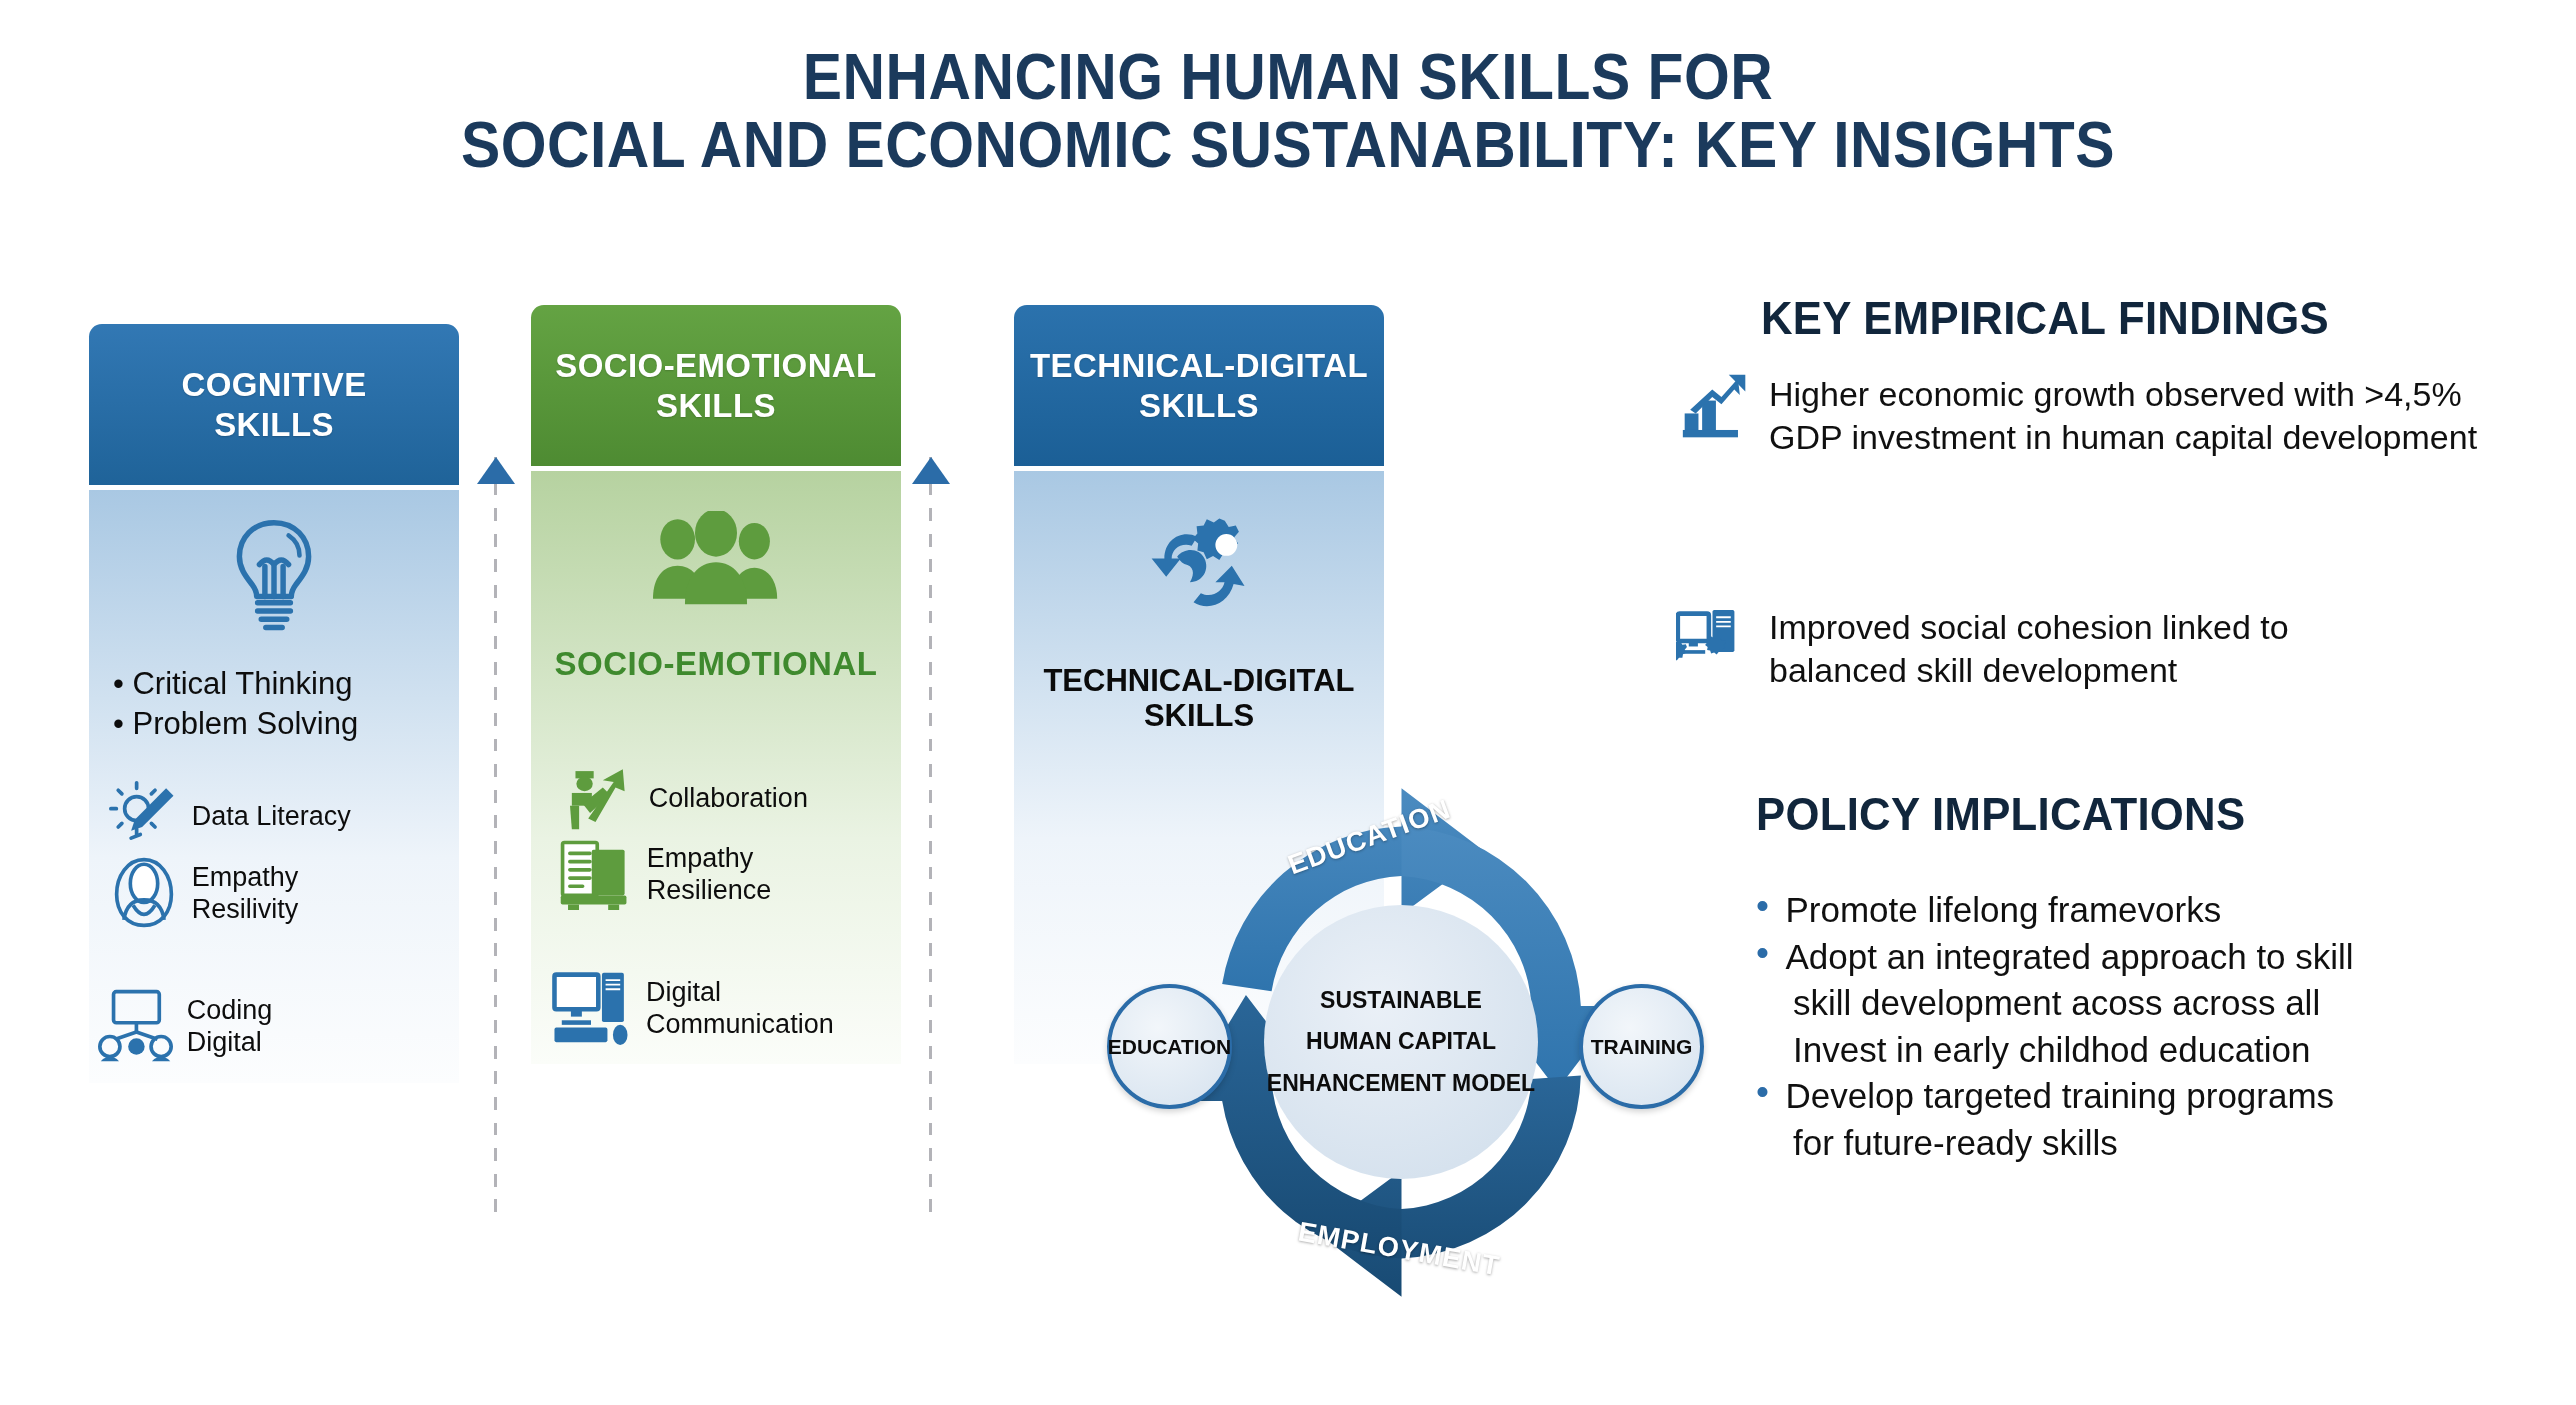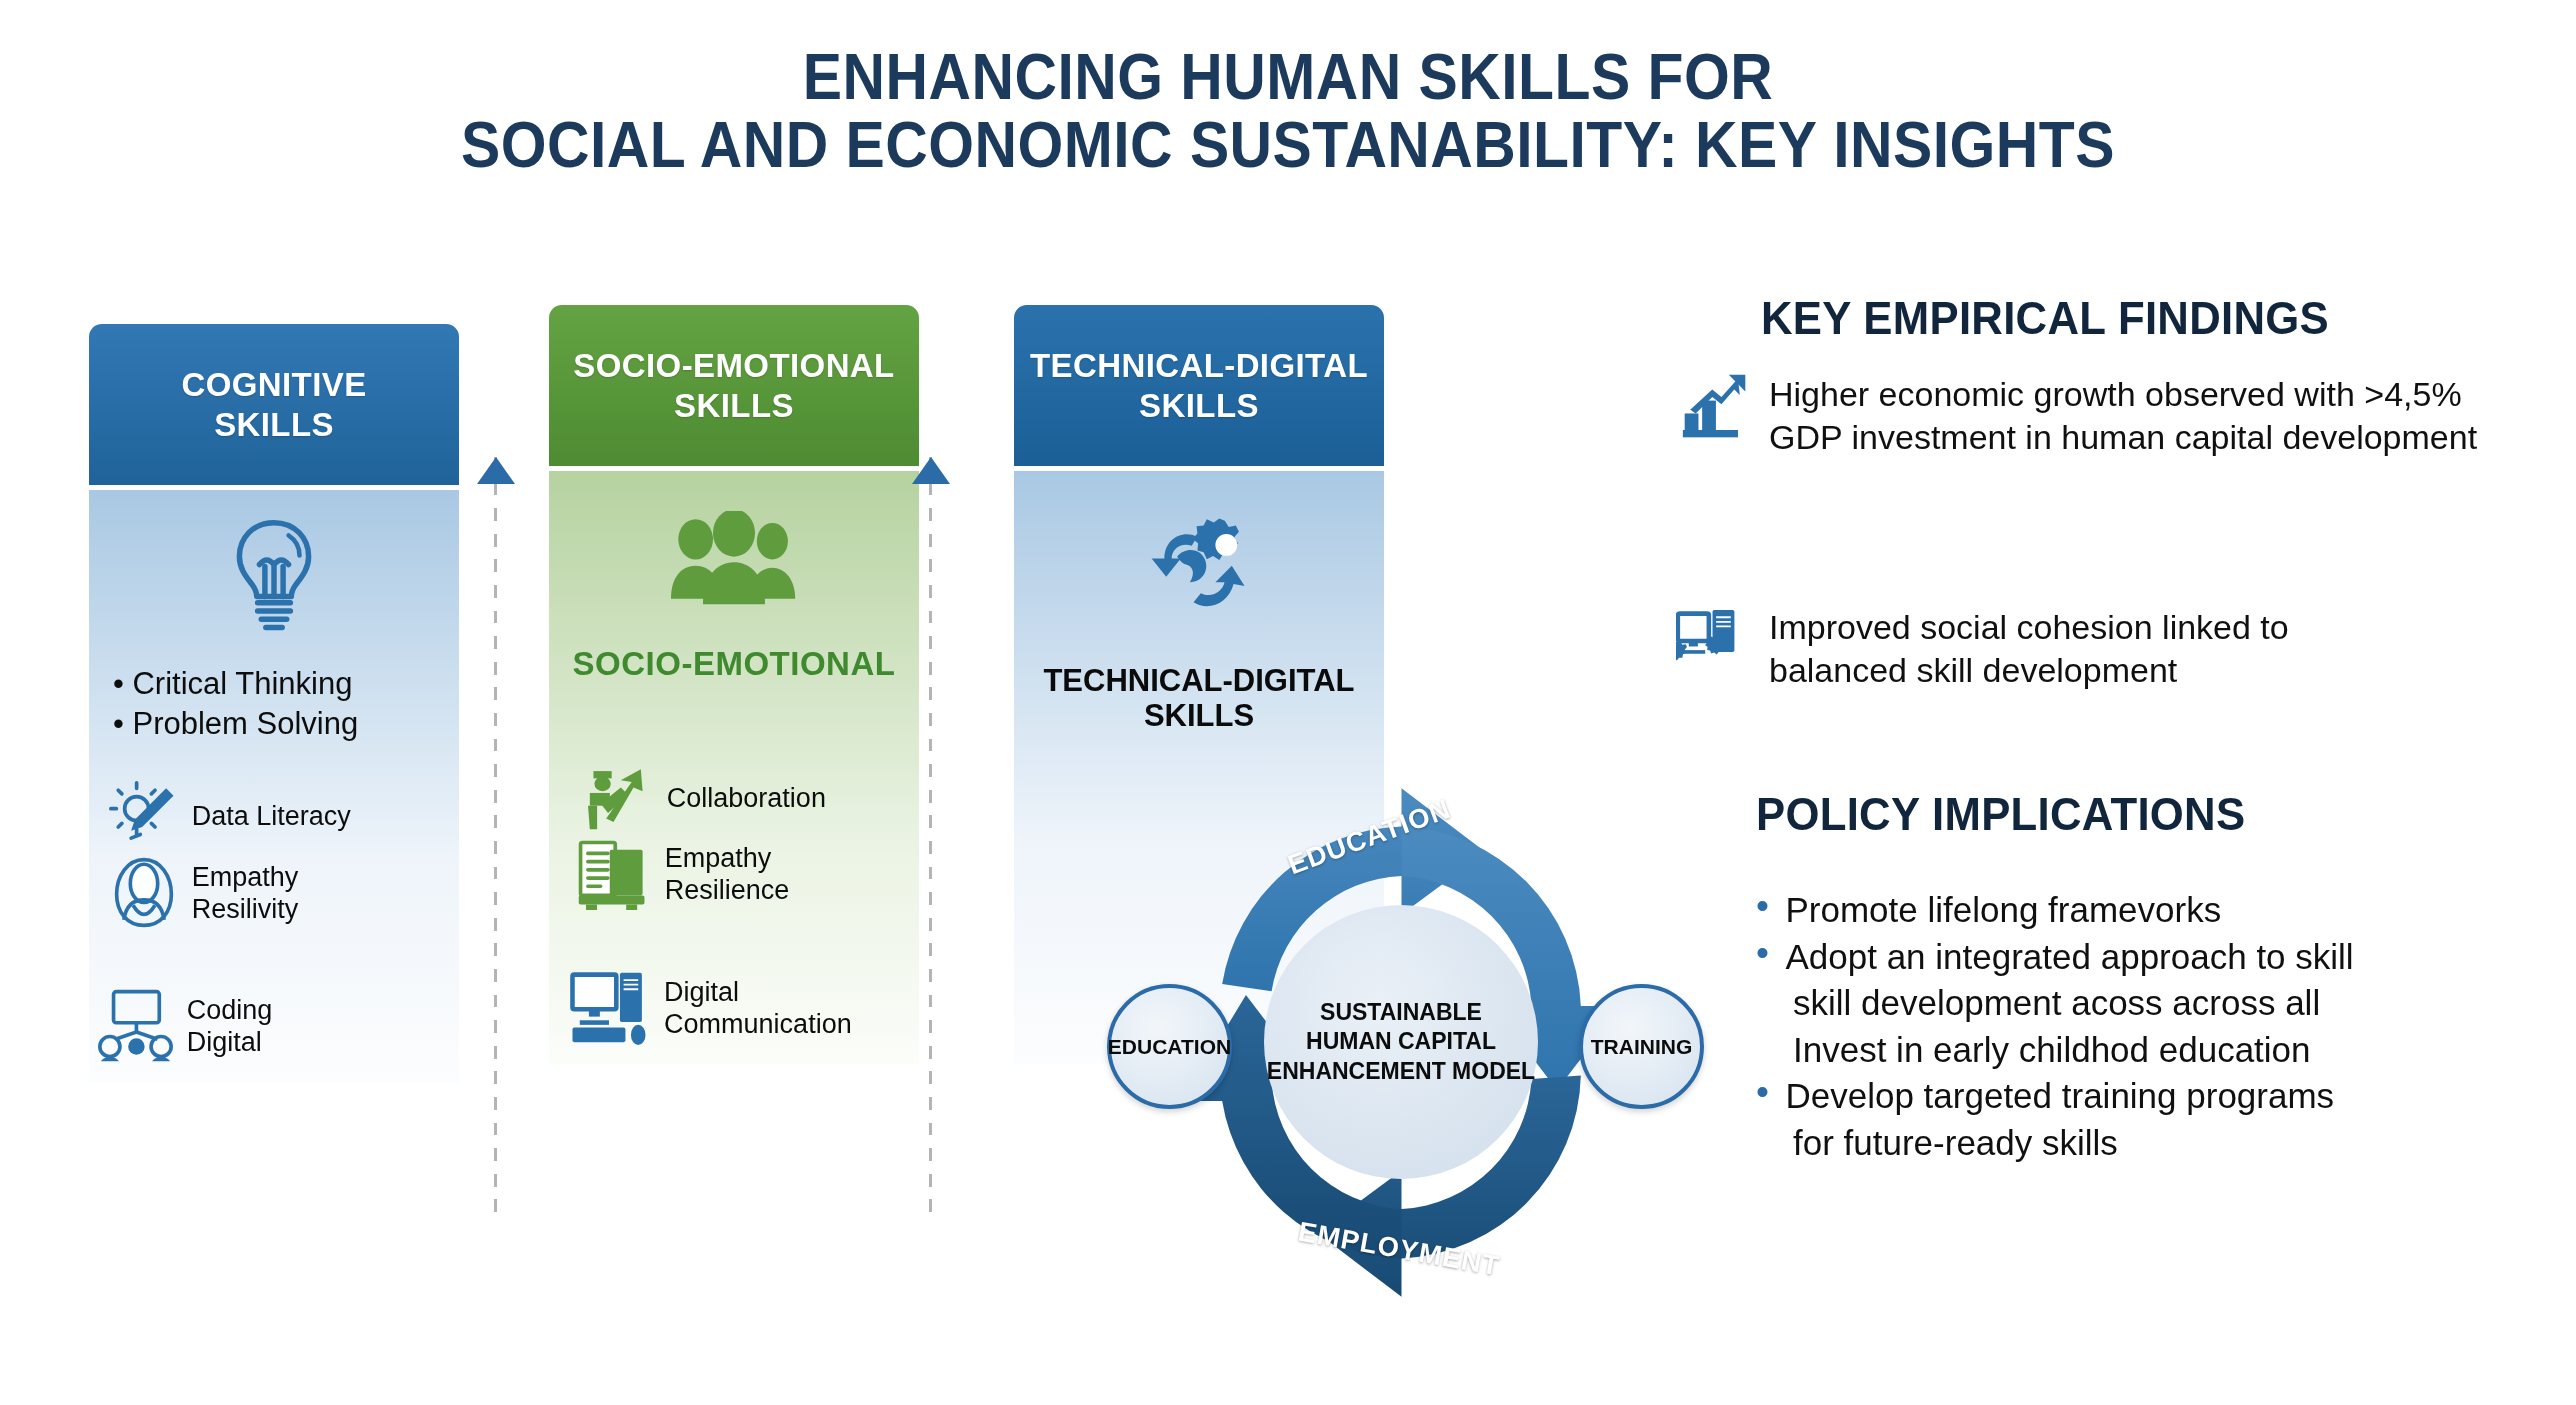--- a/index.html
+++ b/index.html
@@ -86,21 +86,21 @@
   .pol-row{display:flex;align-items:flex-start;gap:16.5px;}
   .pol-bullet{color:#2b6ca8;font-size:37px;line-height:1.05;}
   .pol-cont{padding-left:37px;}
 
   
   .cycle{position:absolute;left:1127px;top:768px;width:549px;height:549px;}
   .cycle-center{
     position:absolute;left:137px;top:137px;width:274px;height:274px;border-radius:50%;
     background:radial-gradient(circle at 42% 36%,#eaf0f7 0%,#d6e2ee 75%,#cfdcea 100%);
     display:flex;flex-direction:column;align-items:center;justify-content:center;
-    text-align:center;font-weight:bold;font-size:23px;color:#0c0c0c;line-height:1.28;
+    text-align:center;font-weight:bold;font-size:23px;color:#0c0c0c;line-height:1.28;gap:12px;
   }
   .node{
     position:absolute;width:117px;height:117px;border-radius:50%;
     background:radial-gradient(circle at 40% 34%,#f2f6fa 0%,#dbe6f1 80%);
     border:4.6px solid #2b6ca8;
     display:flex;align-items:center;justify-content:center;
     font-weight:bold;font-size:21px;color:#0c0c0c;
     box-shadow:0 2.7px 6.4px rgba(0,0,0,.18);
   }
   .node-left{left:-20px;top:216px;}
@@ -198,21 +198,21 @@
           </svg>
         </span>
         <span class="rtxt">
           <span>Coding</span><br>
           <span>Digital</span>
         </span>
       </div>
     </div>
   </div>
 
-  <div class="col" id="col-socio" style="left:531px;top:305px;margin-left:18px;">
+  <div class="col" id="col-socio" style="left:531px;top:305px;">
     <div class="col-head">
       <span>
         <span>SOCIO-EMOTIONAL</span><br>
         <span>SKILLS</span>
       </span>
     </div>
     <div class="col-body">
 
       <div class="big-icon" style="top:40px;">
         <svg width="137" height="95" viewBox="0 0 150 104">

